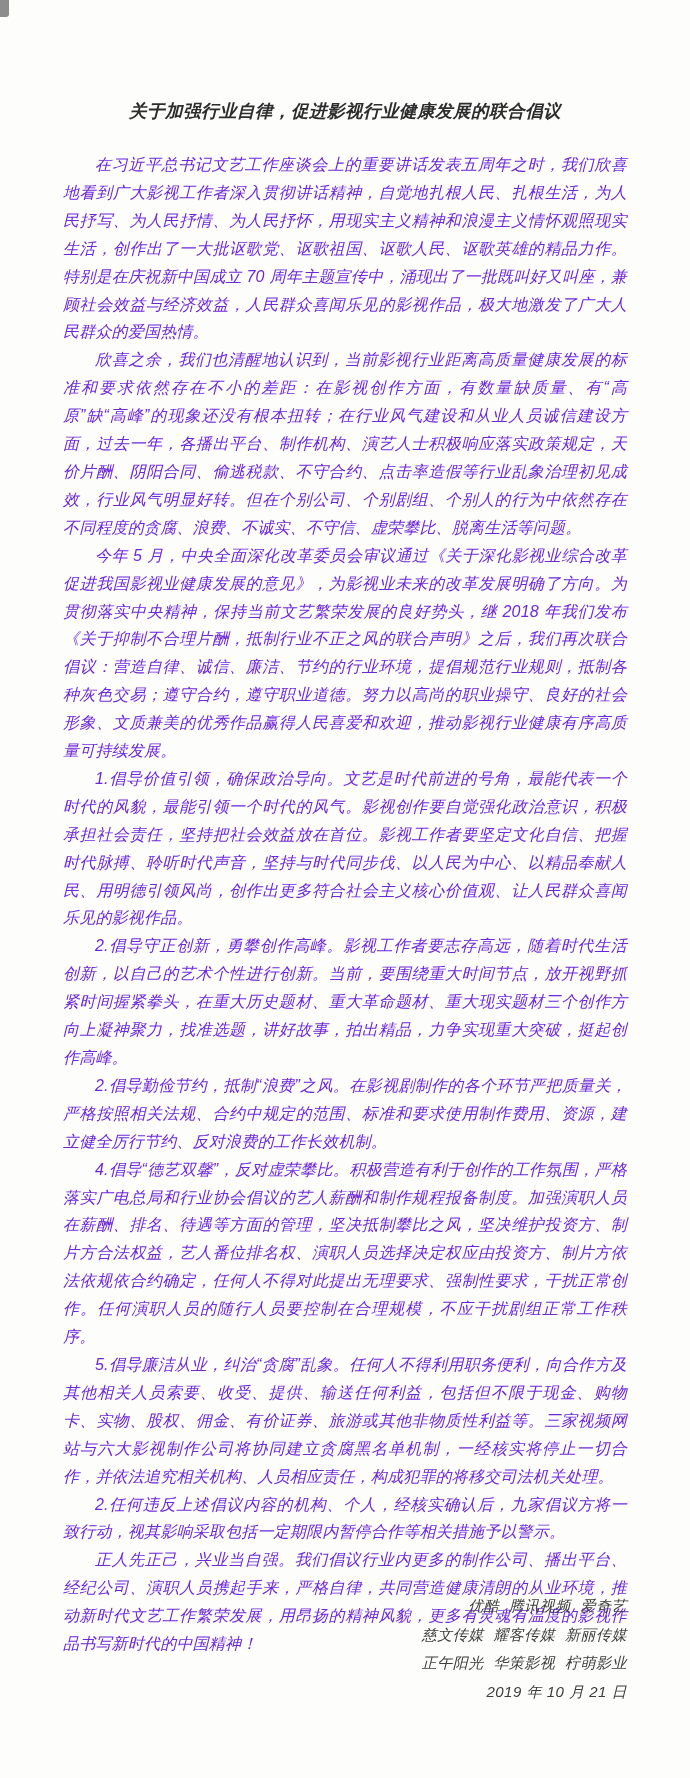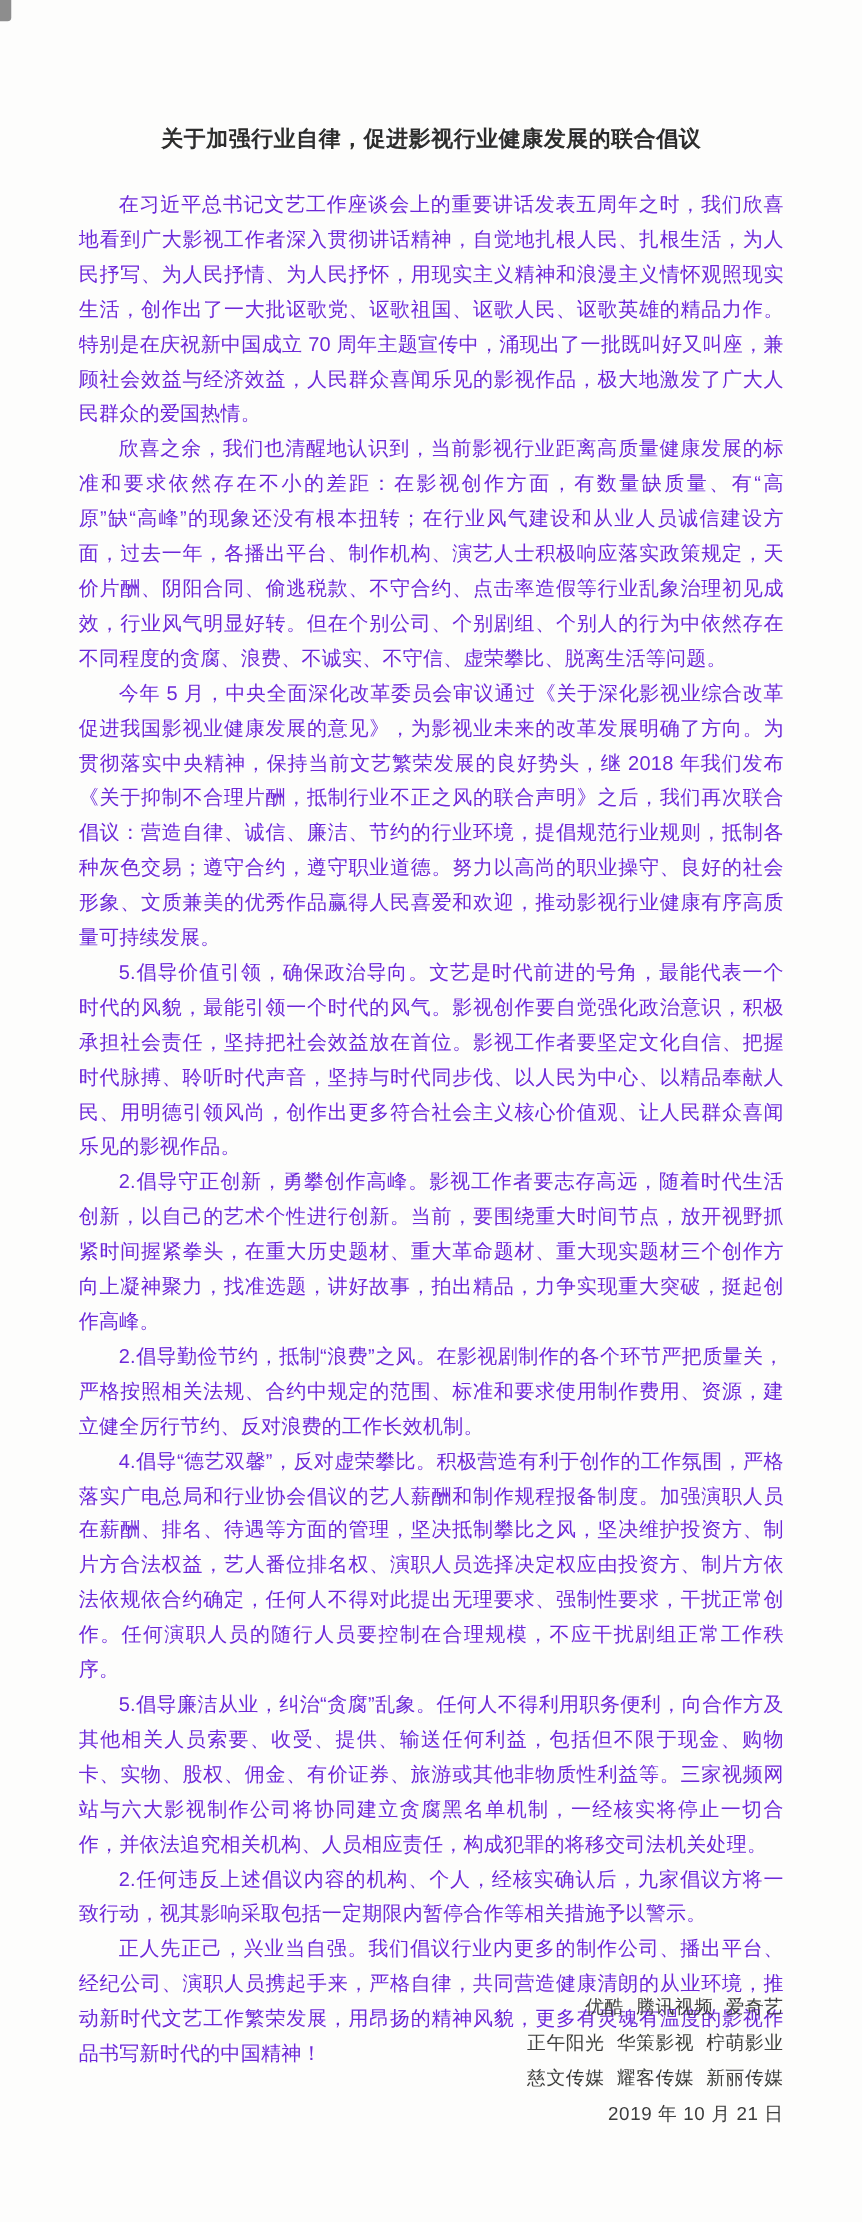--- a/index.html
+++ b/index.html
@@ -1,15 +1,15 @@
 <!DOCTYPE html>
 <html><head>
 <meta charset="utf-8">
 <style>
-  * { margin: 0; padding: 0; box-sizing: border-box; }
+  * { margin: 0; padding: 0; box-sizing: border-box; font-style: italic; }
   html, body { background: #ffffff; }
   .page {
     position: relative;
     width: 690px;
     height: 1778px;
     margin: 0 auto;
     background: #fdfdfc;
     overflow: hidden;
     font-family: "Liberation Sans", "DejaVu Sans", sans-serif;
     color: #3d3d3d;
@@ -72,29 +72,29 @@
 <div class="page">
 
   <div class="corner-mark"></div>
 
   <h1 class="doc-title">关于加强行业自律，促进影视行业健康发展的联合倡议</h1>
 
   <div class="doc-body">
     <p>在习近平总书记文艺工作座谈会上的重要讲话发表五周年之时，我们欣喜地看到广大影视工作者深入贯彻讲话精神，自觉地扎根人民、扎根生活，为人民抒写、为人民抒情、为人民抒怀，用现实主义精神和浪漫主义情怀观照现实生活，创作出了一大批讴歌党、讴歌祖国、讴歌人民、讴歌英雄的精品力作。特别是在庆祝新中国成立 70 周年主题宣传中，涌现出了一批既叫好又叫座，兼顾社会效益与经济效益，人民群众喜闻乐见的影视作品，极大地激发了广大人民群众的爱国热情。</p>
     <p>欣喜之余，我们也清醒地认识到，当前影视行业距离高质量健康发展的标准和要求依然存在不小的差距：在影视创作方面，有数量缺质量、有“高原”缺“高峰”的现象还没有根本扭转；在行业风气建设和从业人员诚信建设方面，过去一年，各播出平台、制作机构、演艺人士积极响应落实政策规定，天价片酬、阴阳合同、偷逃税款、不守合约、点击率造假等行业乱象治理初见成效，行业风气明显好转。但在个别公司、个别剧组、个别人的行为中依然存在不同程度的贪腐、浪费、不诚实、不守信、虚荣攀比、脱离生活等问题。</p>
     <p>今年 5 月，中央全面深化改革委员会审议通过《关于深化影视业综合改革促进我国影视业健康发展的意见》，为影视业未来的改革发展明确了方向。为贯彻落实中央精神，保持当前文艺繁荣发展的良好势头，继 2018 年我们发布《关于抑制不合理片酬，抵制行业不正之风的联合声明》之后，我们再次联合倡议：营造自律、诚信、廉洁、节约的行业环境，提倡规范行业规则，抵制各种灰色交易；遵守合约，遵守职业道德。努力以高尚的职业操守、良好的社会形象、文质兼美的优秀作品赢得人民喜爱和欢迎，推动影视行业健康有序高质量可持续发展。</p>
-    <p>5.倡导价值引领，确保政治导向。文艺是时代前进的号角，最能代表一个时代的风貌，最能引领一个时代的风气。影视创作要自觉强化政治意识，积极承担社会责任，坚持把社会效益放在首位。影视工作者要坚定文化自信、把握时代脉搏、聆听时代声音，坚持与时代同步伐、以人民为中心、以精品奉献人民、用明德引领风尚，创作出更多符合社会主义核心价值观、让人民群众喜闻乐见的影视作品。</p>
+    <p>1.倡导价值引领，确保政治导向。文艺是时代前进的号角，最能代表一个时代的风貌，最能引领一个时代的风气。影视创作要自觉强化政治意识，积极承担社会责任，坚持把社会效益放在首位。影视工作者要坚定文化自信、把握时代脉搏、聆听时代声音，坚持与时代同步伐、以人民为中心、以精品奉献人民、用明德引领风尚，创作出更多符合社会主义核心价值观、让人民群众喜闻乐见的影视作品。</p>
     <p>2.倡导守正创新，勇攀创作高峰。影视工作者要志存高远，随着时代生活创新，以自己的艺术个性进行创新。当前，要围绕重大时间节点，放开视野抓紧时间握紧拳头，在重大历史题材、重大革命题材、重大现实题材三个创作方向上凝神聚力，找准选题，讲好故事，拍出精品，力争实现重大突破，挺起创作高峰。</p>
     <p>2.倡导勤俭节约，抵制“浪费”之风。在影视剧制作的各个环节严把质量关，严格按照相关法规、合约中规定的范围、标准和要求使用制作费用、资源，建立健全厉行节约、反对浪费的工作长效机制。</p>
     <p>4.倡导“德艺双馨”，反对虚荣攀比。积极营造有利于创作的工作氛围，严格落实广电总局和行业协会倡议的艺人薪酬和制作规程报备制度。加强演职人员在薪酬、排名、待遇等方面的管理，坚决抵制攀比之风，坚决维护投资方、制片方合法权益，艺人番位排名权、演职人员选择决定权应由投资方、制片方依法依规依合约确定，任何人不得对此提出无理要求、强制性要求，干扰正常创作。任何演职人员的随行人员要控制在合理规模，不应干扰剧组正常工作秩序。</p>
     <p>5.倡导廉洁从业，纠治“贪腐”乱象。任何人不得利用职务便利，向合作方及其他相关人员索要、收受、提供、输送任何利益，包括但不限于现金、购物卡、实物、股权、佣金、有价证券、旅游或其他非物质性利益等。三家视频网站与六大影视制作公司将协同建立贪腐黑名单机制，一经核实将停止一切合作，并依法追究相关机构、人员相应责任，构成犯罪的将移交司法机关处理。</p>
     <p>2.任何违反上述倡议内容的机构、个人，经核实确认后，九家倡议方将一致行动，视其影响采取包括一定期限内暂停合作等相关措施予以警示。</p>
     <p>正人先正己，兴业当自强。我们倡议行业内更多的制作公司、播出平台、经纪公司、演职人员携起手来，严格自律，共同营造健康清朗的从业环境，推动新时代文艺工作繁荣发展，用昂扬的精神风貌，更多有灵魂有温度的影视作品书写新时代的中国精神！</p>
   </div>
 
   <div class="signature-block">
     <div class="sig-line">优酷 腾讯视频 爱奇艺</div>
+    <div class="sig-line">慈文传媒 耀客传媒 新丽传媒</div>
     <div class="sig-line">正午阳光 华策影视 柠萌影业</div>
-    <div class="sig-line">慈文传媒 耀客传媒 新丽传媒</div>
     <div class="date-line">2019 年 10 月 21 日</div>
   </div>
 
 </div>
 
 </body></html>

